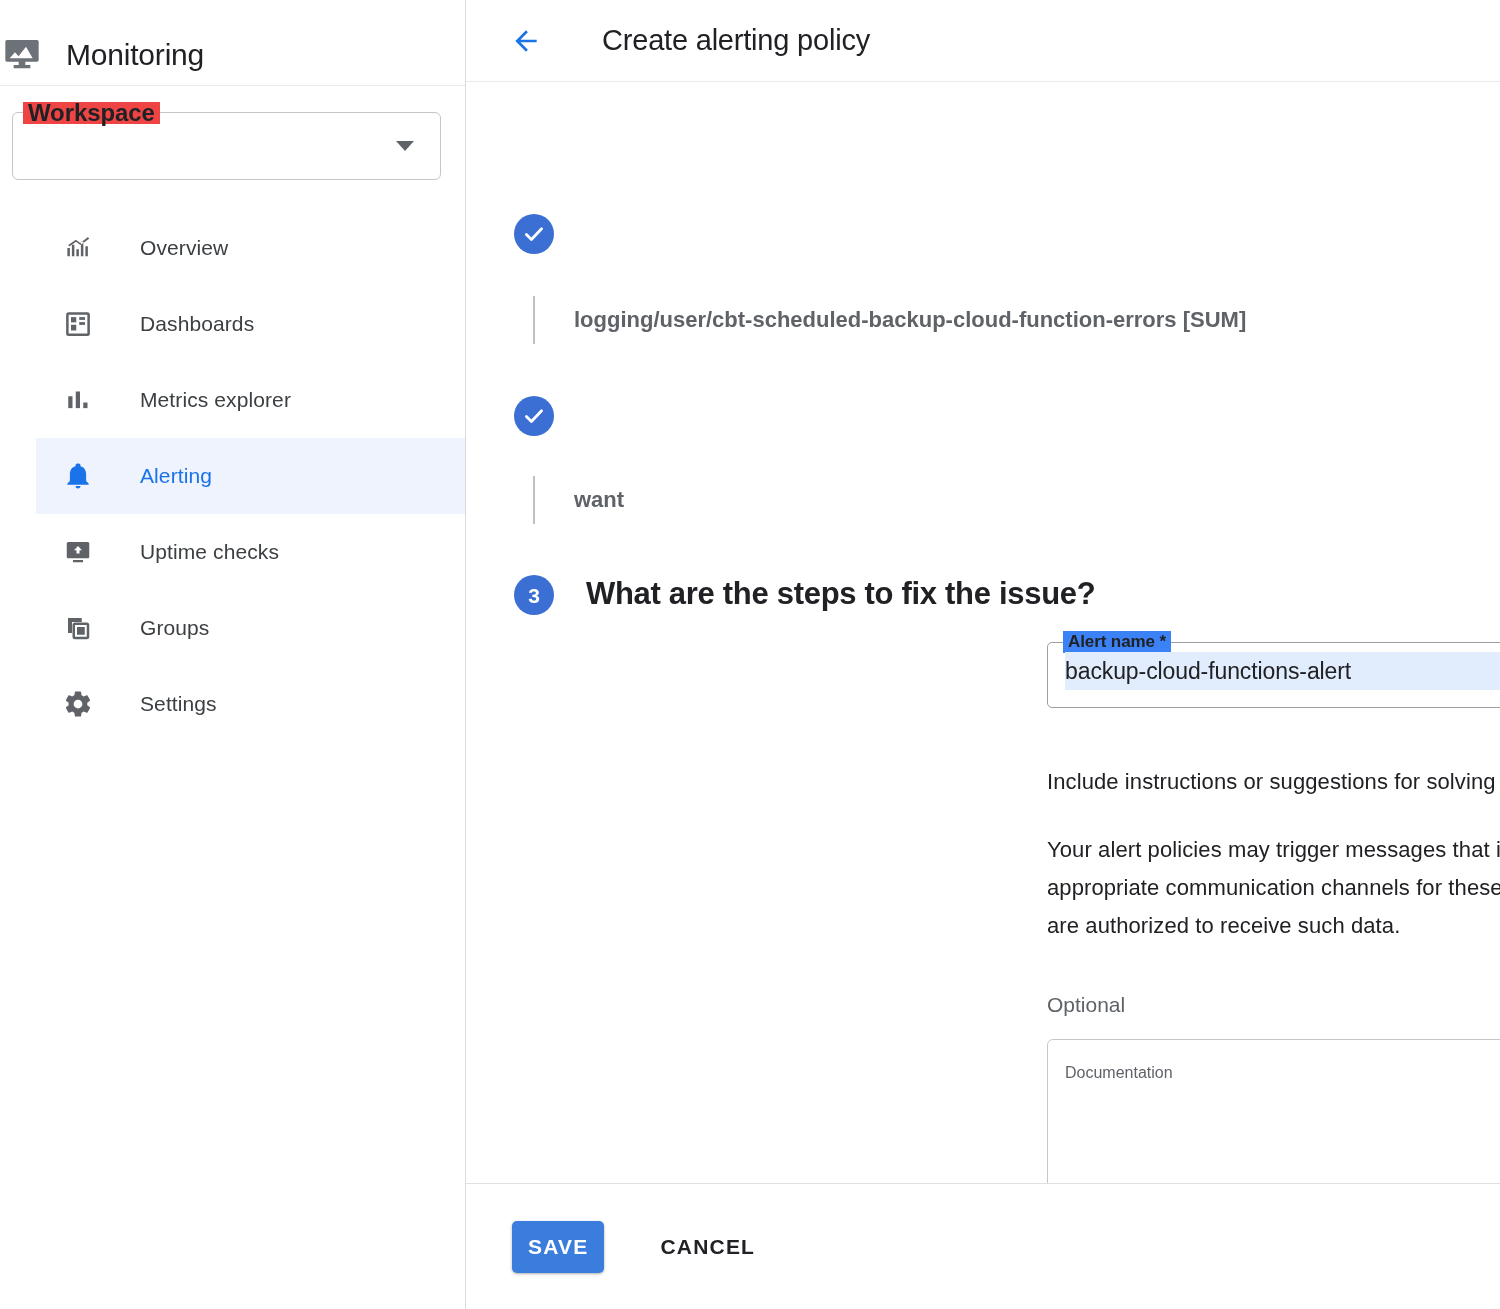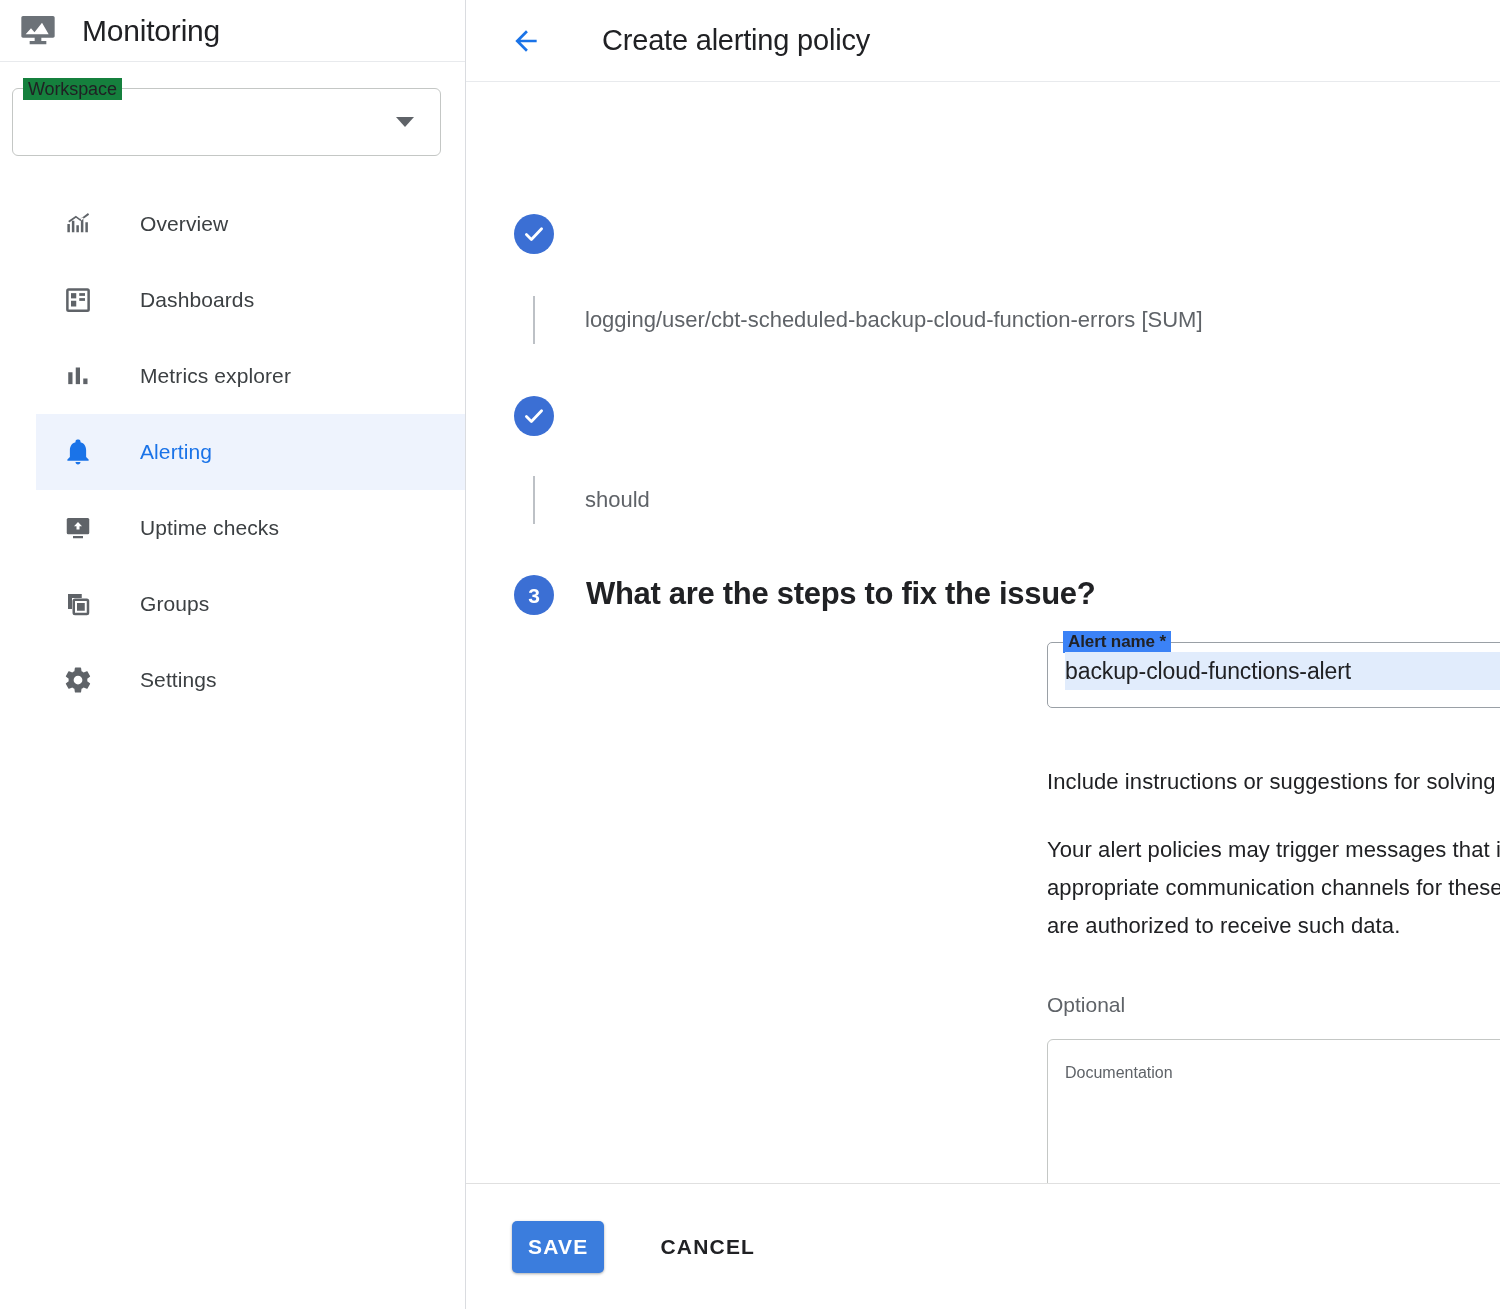--- a/index.html
+++ b/index.html
@@ -26,22 +26,22 @@
     background: #ffffff;
     border-right: 1px solid #dadce0;
     flex: 0 0 466px;
     position: relative;
   }
 
   .brand {
     height: 62px;
     display: flex;
     align-items: center;
-    padding-left: 16px;
     border-bottom: 1px solid #e8eaed;
+    margin-top: 24px;
   }
   .brand-logo {
     width: 44px; height: 44px;
     display: flex; align-items: center; justify-content: center;
     flex: 0 0 44px;
   }
   .brand-title {
     font-size: 30px;
     color: #202124;
     margin-left: 22px;
@@ -59,24 +59,24 @@
     height: 68px;
     border: 1px solid #c4c7c5;
     border-radius: 6px;
     background: #fff;
     margin-left: 6px;
   }
   .ws-label {
     position: absolute;
     top: -11px;
     left: 10px;
-    background: #15803d;
+    background: #ef4444;
     padding: 0 5px;
-    font-size: 18px;
-    font-weight: 400;
+    font-size: 24px;
+    font-weight: 700;
     color: #202124;
     line-height: 22px;
     letter-spacing: -0.1px;
   }
   .ws-value {
     position: absolute;
     left: 16px; top: 50%;
     transform: translateY(-50%);
     font-size: 18px;
     color: #202124;
@@ -207,25 +207,26 @@
     display: flex;
     justify-content: center;
   }
   .sub-rule i {
     display: block;
     width: 2px;
     height: 48px;
     background: #bdc1c6;
   }
   .sub-text {
-    margin-left: 31px;
+    margin-left: 20px;
     font-size: 22px;
     color: #5f6368;
     letter-spacing: 0px;
     white-space: nowrap;
+    font-weight: bold;
   }
   .sub1 { margin-top: 42px; }
   .sub2 { margin-top: 40px; }
 
   
   .form-body {
     padding-left: 581px;
     padding-right: 20px;
   }
 
@@ -481,21 +482,21 @@
         <span class="step-marker">
           <svg width="26" height="26" viewBox="0 0 24 24" fill="none" stroke="#ffffff" stroke-width="2.6" stroke-linecap="round" stroke-linejoin="round" aria-hidden="true">
             <path d="M5 12.5l4.6 4.6L19 7.2"></path>
           </svg>
         </span>
       </div>
       <div class="substep sub2">
         <span class="sub-rule">
             <i></i>
           </span>
-        <span class="sub-text">should</span>
+        <span class="sub-text">want</span>
       </div>
 
       <div class="step step3">
         <span class="step-marker num">3</span>
         <span class="step-title">What are the steps to fix the issue?</span>
       </div>
 
       <div class="form-body">
 
         <div class="field">

